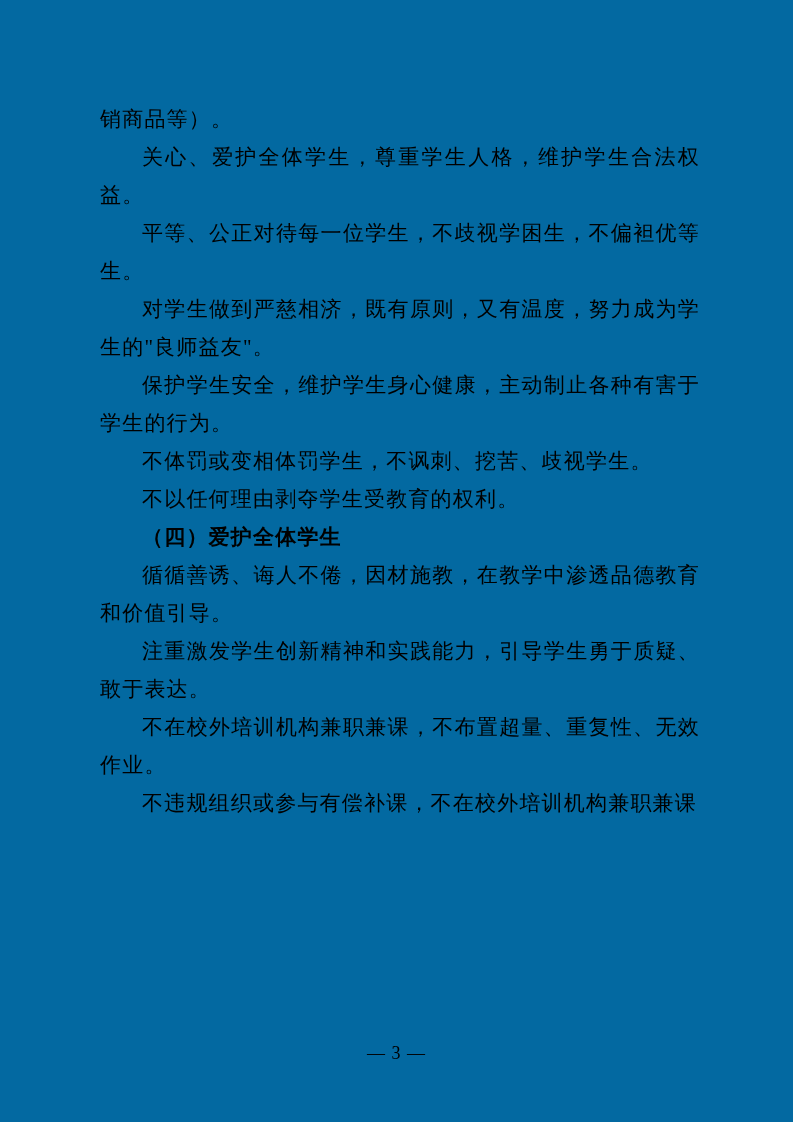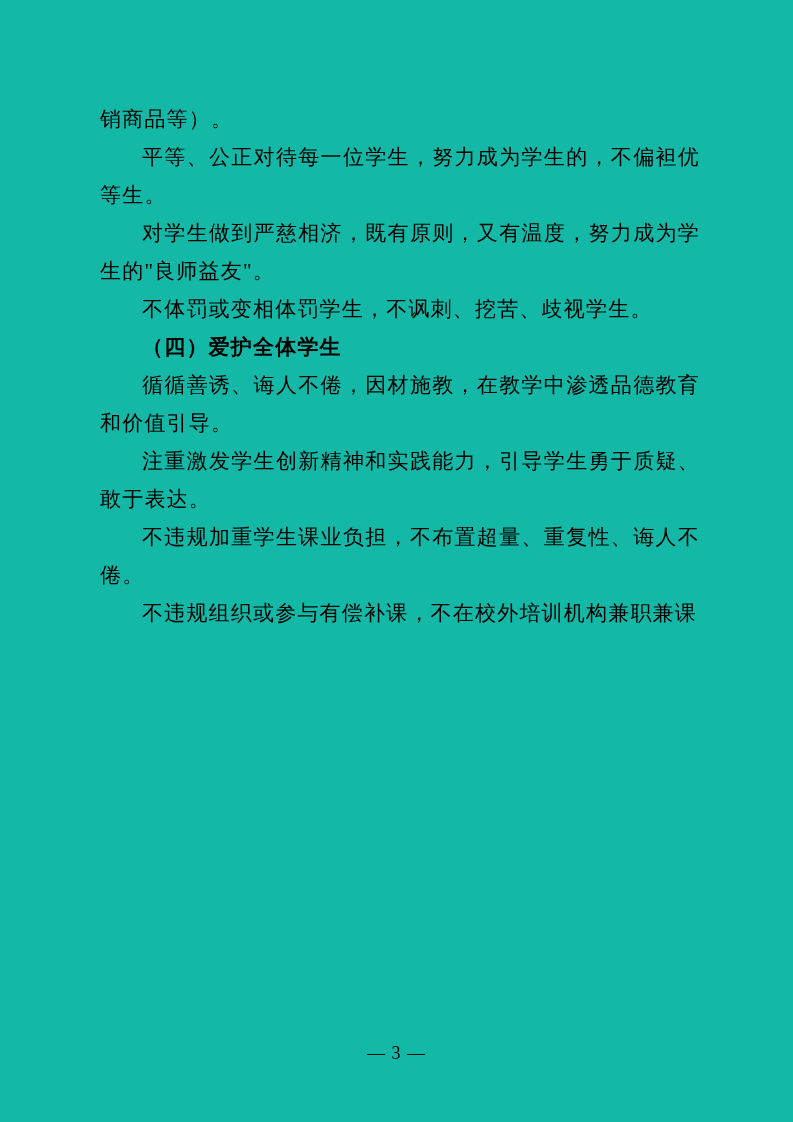--- a/index.html
+++ b/index.html
@@ -4,21 +4,21 @@
 <style>
   html, body {
     margin: 0;
     padding: 0;
     background: #ffffff;
   }
   .page {
     position: relative;
     width: 793px;
     height: 1122px;
-    background: #14b8a6;
+    background: #0369a1;
     overflow: hidden;
     font-family: "Liberation Serif", serif;
     color: #000000;
   }
   .content {
     position: absolute;
     top: 100px;
     left: 100px;
     width: 600px;
   }
@@ -47,23 +47,26 @@
     letter-spacing: 1px;
     color: #000000;
   }
 </style>
 </head>
 <body>
 
 <div class="page">
   <div class="content" id="doc-body">
       <p class="para continuation">销商品等）。</p>
-      <p class="para body">平等、公正对待每一位学生，努力成为学生的，不偏袒优等生。</p>
+      <p class="para body">关心、爱护全体学生，尊重学生人格，维护学生合法权益。</p>
+      <p class="para body">平等、公正对待每一位学生，不歧视学困生，不偏袒优等生。</p>
       <p class="para body">对学生做到严慈相济，既有原则，又有温度，努力成为学生的"良师益友"。</p>
+      <p class="para body">保护学生安全，维护学生身心健康，主动制止各种有害于学生的行为。</p>
       <p class="para body">不体罚或变相体罚学生，不讽刺、挖苦、歧视学生。</p>
+      <p class="para body">不以任何理由剥夺学生受教育的权利。</p>
       <p class="para heading">（四）爱护全体学生</p>
       <p class="para body">循循善诱、诲人不倦，因材施教，在教学中渗透品德教育和价值引导。</p>
       <p class="para body">注重激发学生创新精神和实践能力，引导学生勇于质疑、敢于表达。</p>
-      <p class="para body">不违规加重学生课业负担，不布置超量、重复性、诲人不倦。</p>
+      <p class="para body">不在校外培训机构兼职兼课，不布置超量、重复性、无效作业。</p>
       <p class="para body">不违规组织或参与有偿补课，不在校外培训机构兼职兼课</p>
     </div>
   <div class="footer">— 3 —</div>
 </div>
 
 </body></html>

